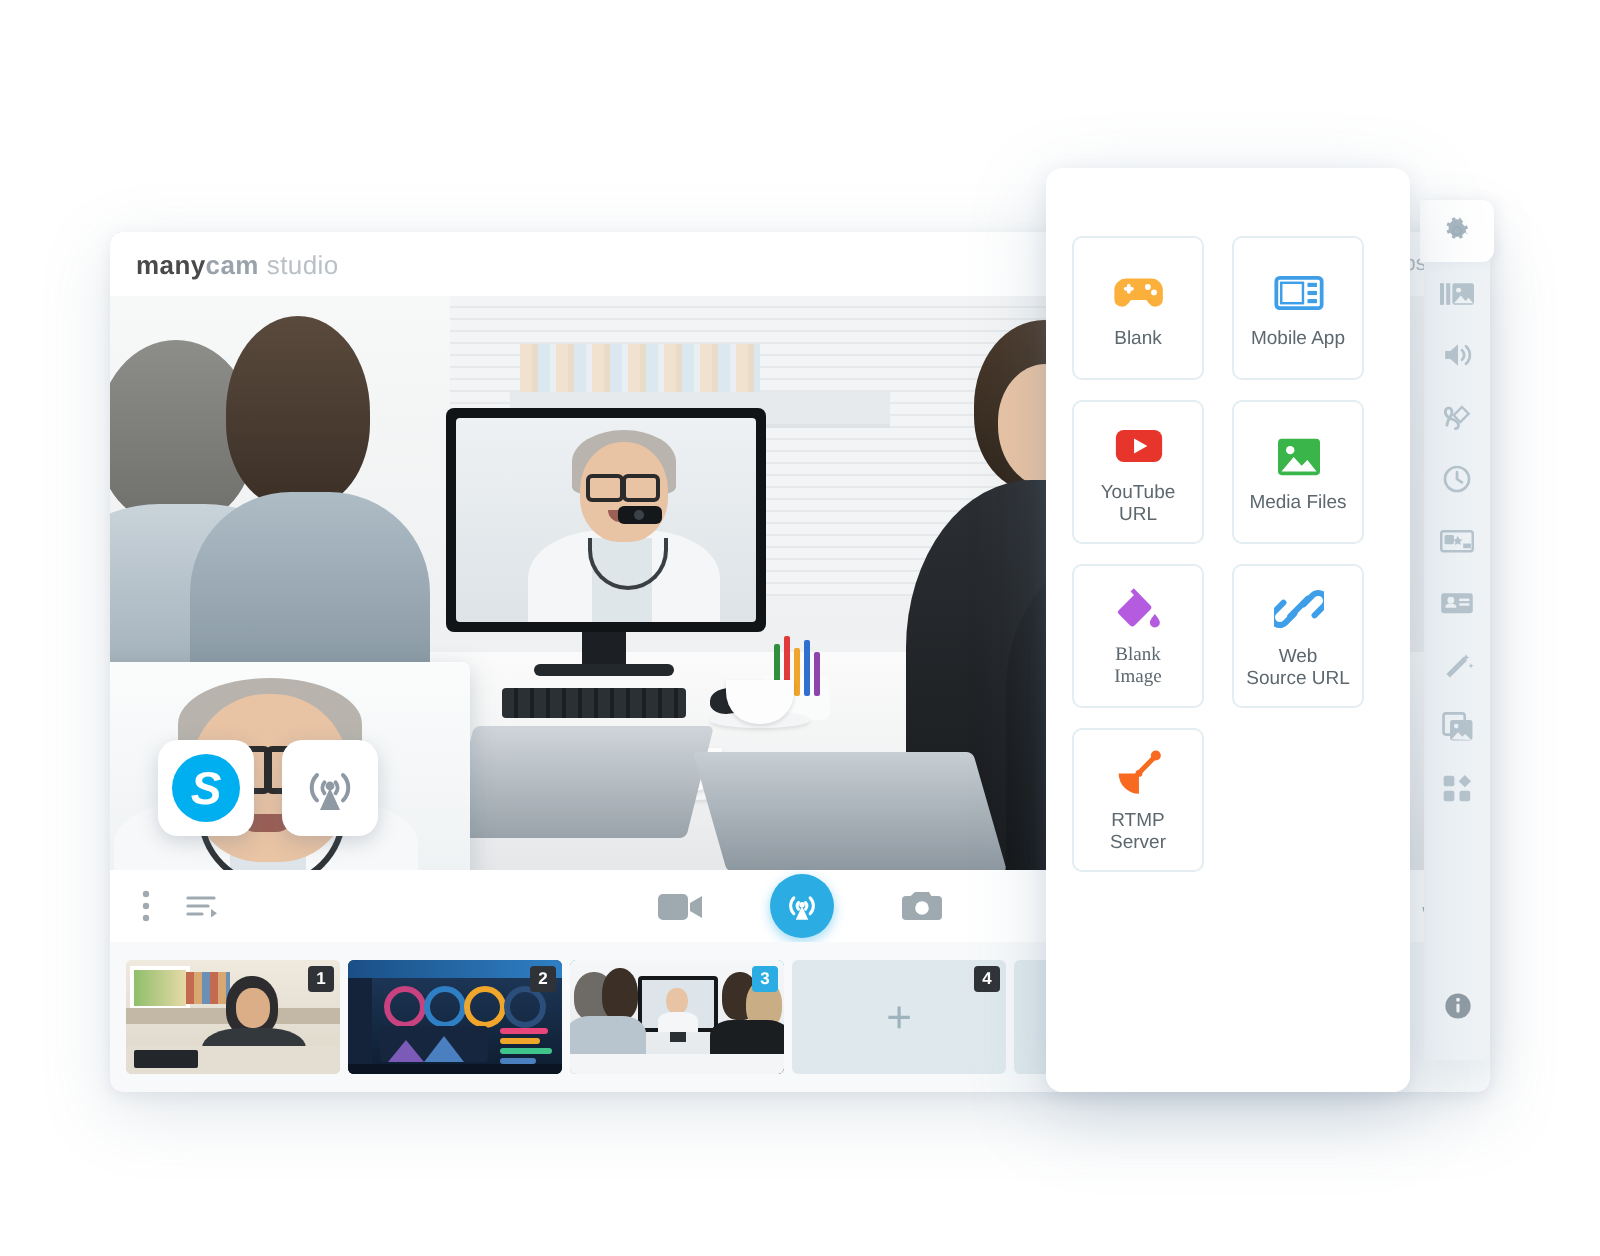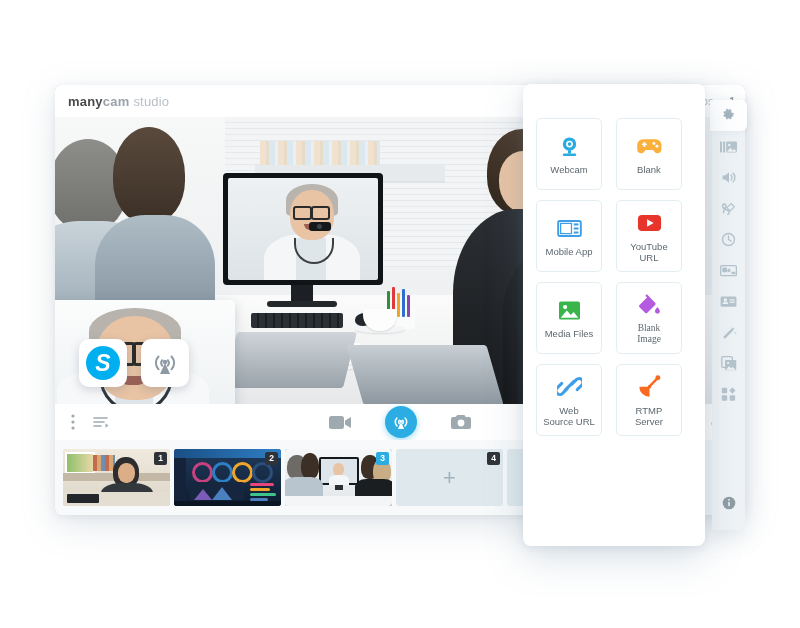--- a/index.html
+++ b/index.html
@@ -6,21 +6,21 @@
   body{
     width:800px;height:628px;
     background:#ffffff;
     font-family:"Liberation Sans","DejaVu Sans",sans-serif;
     overflow:hidden;position:relative;
   }
   #stage{position:absolute;left:0;top:0;width:800px;height:628px;}
 
   
   #app-window{
-    position:absolute;left:55px;top:85px;width:690px;height:430px;
+    position:absolute;left:55px;top:116px;width:690px;height:430px;
     background:#f0abfc;border-radius:6px;
     box-shadow:0 10px 34px rgba(120,140,160,.22), 0 2px 8px rgba(120,140,160,.13);
   }
   
   #top-bar{
     position:absolute;left:0;top:0;width:690px;height:32px;
     background:#ffffff;border-radius:6px 6px 0 0;
     display:flex;align-items:center;
   }
   #logo{margin-left:13px;font-size:13px;letter-spacing:.2px;white-space:nowrap;}
@@ -522,32 +522,20 @@
         <rect x="7.1" y="6.6" width="1.8" height="5.2" rx=".9" fill="#eff3f6"></rect>
         <circle cx="8" cy="4.4" r="1.1" fill="#eff3f6"></circle>
       </svg>
     </div>
   </div>
 
   <div id="source-panel">
 
     <div id="source-grid">
 
-      <div class="src-card">
-        <div class="src-icon">
-          <svg width="23" height="23" viewBox="0 0 24 24">
-            <circle cx="12" cy="9.5" r="7" fill="#29ABE2"></circle>
-            <circle cx="12" cy="9.5" r="3.6" fill="#ffffff"></circle>
-            <circle cx="12" cy="9.5" r="1.9" fill="#29ABE2"></circle>
-            <rect x="10.4" y="16" width="3.2" height="3.4" fill="#29ABE2"></rect>
-            <rect x="5" y="19.2" width="14" height="2.8" rx="1.4" fill="#29ABE2"></rect>
-          </svg>
-        </div>
-        <div class="src-label">Webcam</div>
-      </div>
 
 
       <div class="src-card">
         <div class="src-icon">
           <svg width="25" height="20" viewBox="0 0 26 20">
             <path d="M6.6 3h12.8a6 6 0 0 1 6 6v4.6a4 4 0 0 1-7.2 2.4l-1.4-1.9H8.8l-1.4 1.9A4 4 0 0 1 .2 13.6V9a6 6 0 0 1 6.4-6z" fill="#FBB03B"></path>
             <rect x="5.1" y="7.4" width="5.2" height="1.9" rx=".95" fill="#ffffff"></rect>
             <rect x="6.75" y="5.75" width="1.9" height="5.2" rx=".95" fill="#ffffff"></rect>
             <circle cx="17.6" cy="7.4" r="1.5" fill="#ffffff"></circle>
             <circle cx="20.8" cy="10.2" r="1.5" fill="#ffffff"></circle>

